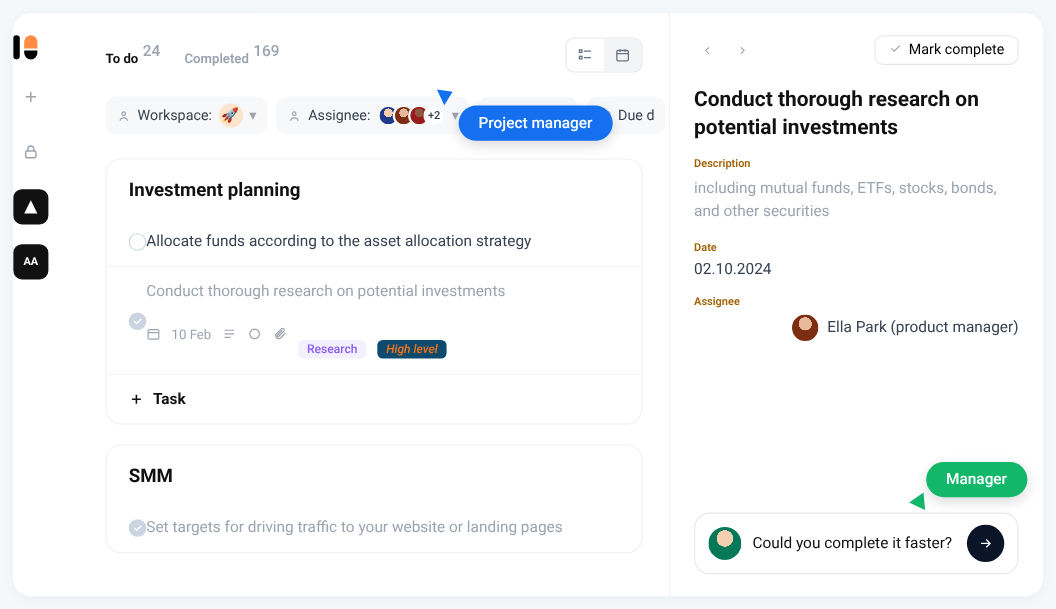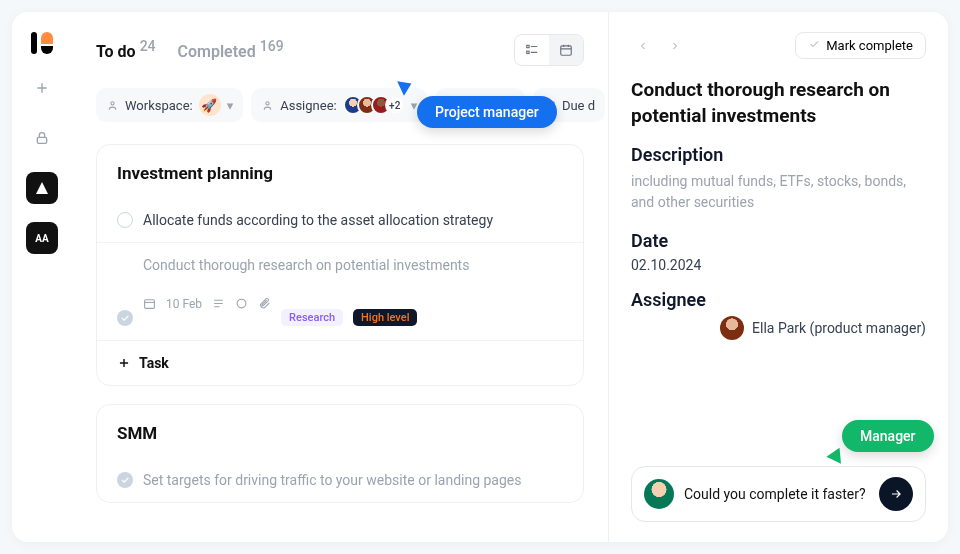--- a/index.html
+++ b/index.html
@@ -1,33 +1,33 @@
 <!DOCTYPE html>
 <html><head>
 <meta charset="utf-8">
 <style>
 * { box-sizing: border-box; margin: 0; padding: 0; font-family: -apple-system, BlinkMacSystemFont, "Segoe UI", Roboto, sans-serif; }
 body { background: #f5f8fa; width: 960px; height: 554px; overflow: hidden; position: relative; }
 .app { background: #fff; border-radius: 16px; margin: 12px; height: 530px; display: flex; box-shadow: 0 2px 12px rgba(0,0,0,0.04); overflow: hidden; position: relative; }
 
 
-.rail { width: 60px; display: flex; flex-direction: column; align-items: center; padding-top: 20px; gap: 18px; }
+.rail { width: 60px; display: flex; flex-direction: column; align-items: flex-start; padding-top: 20px; gap: 18px; }
 .logo { width: 22px; height: 22px; position: relative; }
 .logo::before { content:""; position:absolute; left:0; top:0; width:6px; height:22px; background:#000; border-radius:3px; }
 .logo::after { content:""; position:absolute; right:0; top:0; width:12px; height:12px; background:#ff8c42; border-radius:6px 6px 0 0; }
 .logo .b2 { position:absolute; right:0; bottom:0; width:12px; height:8px; background:#000; border-radius:0 0 6px 6px; }
 .rail-icon { width:32px; height:32px; display:flex; align-items:center; justify-content:center; border-radius:8px; cursor:pointer; color:#9ca3af; }
 .rail-icon.dark { background:#111; color:#fff; }
 .rail-icon svg { width:16px; height:16px; }
 
 
 .main { flex: 1; padding: 22px 24px 0 24px; min-width: 0; }
 .tabs { display:flex; align-items:baseline; gap:22px; margin-bottom: 22px; }
 .tab { display:flex; align-items:baseline; gap:4px; cursor:pointer; }
-.tab .label { font-size:16px; font-weight:700; color:#111; }
+.tab .label { font-size:12px; font-weight:700; color:#111; }
 .tab .count { font-size:14px; color:#9ca3af; font-weight:500; position:relative; top:-6px; }
 .tab.inactive .label { color:#9ca3af; font-weight:600; }
 .view-toggle { display:flex; border:1px solid #e5e7eb; border-radius:8px; overflow:hidden; margin-left:auto; }
 .vt-btn { width:34px; height:30px; display:flex; align-items:center; justify-content:center; color:#6b7280; cursor:pointer; }
 .vt-btn.active { background:#f3f4f6; }
 .vt-btn svg { width:14px; height:14px; }
 
 
 .filters { display:flex; gap:8px; margin-bottom: 22px; }
 .chip { background:#f7f8fa; border-radius:10px; padding:6px 10px; display:flex; align-items:center; gap:6px; font-size:13px; color:#374151; cursor:pointer; white-space:nowrap; }
@@ -36,46 +36,46 @@
 .ws-emoji { width:22px; height:22px; border-radius:50%; display:flex; align-items:center; justify-content:center; font-size:13px; }
 .ws-emoji.rocket { background:#ffe4cc; }
 .avatars { display:flex; }
 .avatars .av { width:20px; height:20px; border-radius:50%; border:2px solid #f7f8fa; margin-left:-6px; background:#ccc; display:flex; align-items:center; justify-content:center; font-size:10px; overflow:hidden; }
 .avatars .av:first-child { margin-left:0; }
 .avatars .more { background:#fff; color:#374151; font-size:10px; font-weight:500; }
 
 
 .group { border:1px solid #eef0f2; border-radius:14px; margin-bottom:18px; }
 .group-title { font-size:17px; font-weight:700; padding:18px 20px 14px; color:#111; }
-.task { padding:14px 20px; display:flex; align-items:flex-end; gap:10px; }
+.task { padding:14px 20px; display:flex; align-items:center; }
 .task + .task { border-top:1px solid #f1f3f5; }
 .task .circle { width:16px; height:16px; border:1.5px solid #cbd5e1; border-radius:50%; flex-shrink:0; margin-top:1px; }
 .task .check { width:16px; height:16px; border-radius:50%; background:#cbd5e1; flex-shrink:0; margin-top:1px; display:flex; align-items:center; justify-content:center; }
 .task .check svg { width:10px; height:10px; color:#fff; }
 .task .body { flex:1; min-width:0; }
 .task .title { font-size:14px; color:#374151; }
 .task.done .title { color:#9ca3af; }
 .task .meta { display:flex; align-items:center; gap:10px; margin-top:8px; font-size:12px; color:#9ca3af; }
 .task .meta svg { width:13px; height:13px; }
 .tag { padding:2px 8px; border-radius:5px; font-size:11px; font-weight:500;margin-top:28px; }
 .tag.purple { background:#f3f0ff; color:#8b5cf6; }
-.tag.orange { background:#0f172a; color:#f97316; }
+.tag.orange { background:#0c4a6e; color:#f97316;font-style:italic; }
 .tag.teal { background:#e6fcf5; color:#10b981; }
 .add-task { padding:14px 20px; display:flex; align-items:center; gap:8px; font-size:14px; font-weight:700; color:#111; border-top:1px solid #f1f3f5; cursor:pointer; }
 .add-task svg { width:14px; height:14px; }
 
 
 .panel { width:340px; border-left:1px solid #eef0f2; padding:20px 22px; display:flex; flex-direction:column; position:relative; }
 .panel-top { display:flex; align-items:center; gap:8px; margin-bottom:18px; }
 .nav-arrow { width:24px; height:24px; display:flex; align-items:center; justify-content:center; color:#9ca3af; cursor:pointer; }
 .nav-arrow svg { width:12px; height:12px; }
 .mark-complete { margin-left:auto; border:1px solid #e5e7eb; border-radius:8px; padding:5px 12px; font-size:13px; display:flex; gap:6px; cursor:pointer; }
 .mark-complete svg { width:12px; height:12px; color:#9ca3af; }
 .panel-title { font-size:19px; font-weight:700; line-height:1.35; color:#111; margin-bottom:16px; }
-.sect-label { font-size:18px; font-weight:600; color:#0f172a; margin-bottom:6px; }
+.sect-label { font-size:10px; font-weight:600; color:#a16207; margin-bottom:6px; }
 .desc { font-size:14px; color:#9ca3af; line-height:1.45; margin-bottom:18px; }
 .field { margin-bottom:16px; }
 .field .val { font-size:14px; color:#374151; margin-top:4px; }
 .assignee-row { display:flex; align-items:center; gap:8px; margin-top:6px;justify-content:flex-end; }
 .assignee-row .av { width:24px; height:24px; border-radius:50%; background:linear-gradient(#d4a574,#8b6f47); }
 
 
 .face { background: radial-gradient(circle at 50% 35%, #f4d0b0 30%, transparent 31%), linear-gradient(#6b4423,#6b4423); }
 .face.f1 { background: radial-gradient(circle at 50% 35%, #f4d0b0 30%, transparent 31%), linear-gradient(#1e3a8a,#1e3a8a); }
 .face.f2 { background: radial-gradient(circle at 50% 35%, #e8b89b 30%, transparent 31%), linear-gradient(#7c2d12,#7c2d12); }

